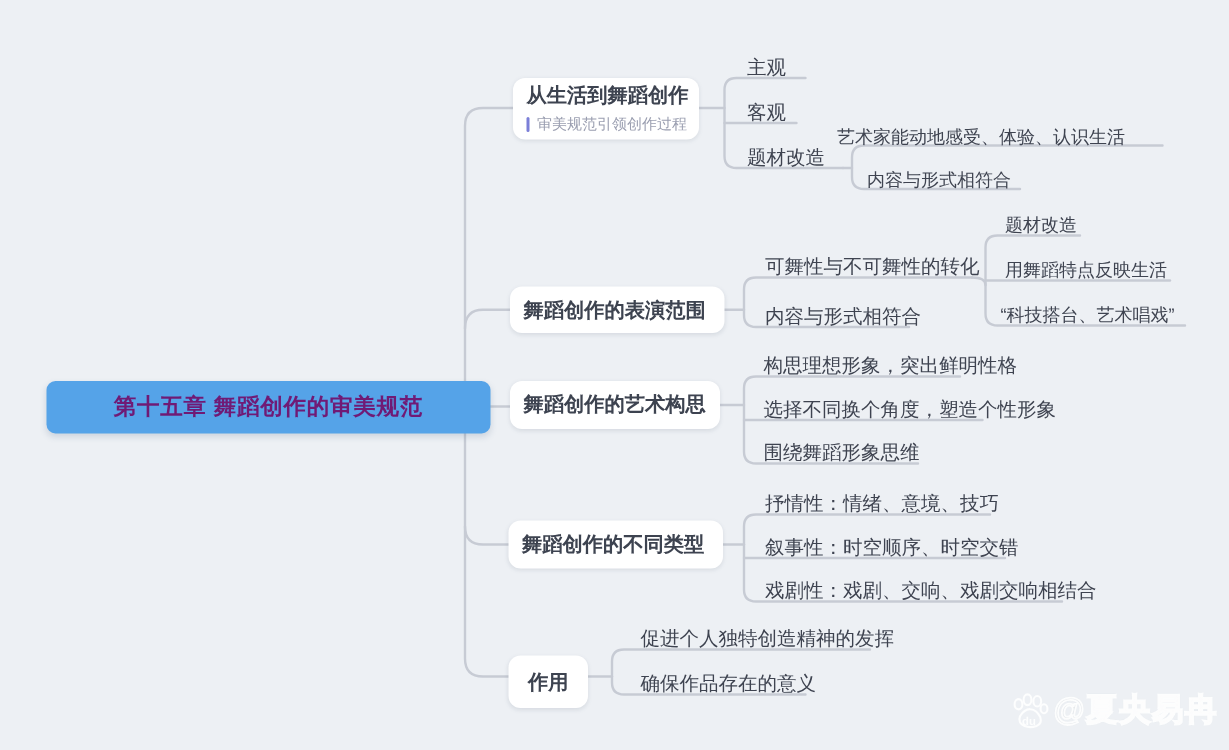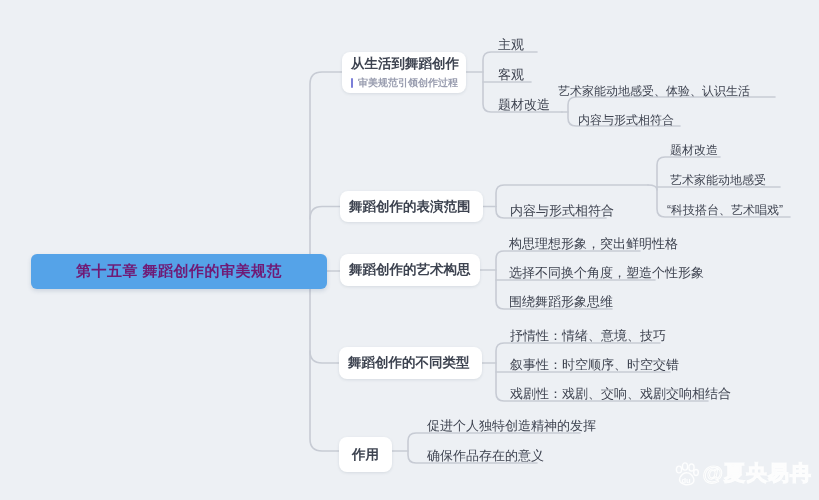--- a/index.html
+++ b/index.html
@@ -35,21 +35,21 @@
     display: flex; flex-direction: column; justify-content: center;
     color: #3d4350;
     font-size: 13.5px;
     font-weight: 600;
     padding: 0 9px;
   }
   .branch-node .title { white-space: nowrap; }
   .branch-note {
     display: flex; align-items: center;
     margin-top: 3px;
-    font-size: 10px; font-weight: 700;
+    font-size: 10px; font-weight: 400;
     color: #9a9eb0;
     white-space: nowrap;
   }
   .branch-note .bar {
     width: 2px; height: 10px;
     background: #7b7fd8;
     margin-right: 5px;
     border-radius: 1px;
     flex: 0 0 2px;
   }
@@ -127,23 +127,24 @@
   </div>
   <div class="leaf" style="left:498px; top:38px;">主观</div>
   <div class="leaf" style="left:498px; top:68px;">客观</div>
   <div class="leaf" style="left:498px; top:98px;">题材改造</div>
   <div class="leaf small" style="left:558px; top:84px;">艺术家能动地感受、体验、认识生活</div>
   <div class="leaf small" style="left:578px; top:113px;">内容与形式相符合</div>
 
   <div class="branch-node" style="left:340px; top:191px; width:143px; height:31px;">
     <div class="title">舞蹈创作的表演范围</div>
   </div>
+  <div class="leaf" style="left:510px; top:171px;">可舞性与不可舞性的转化</div>
   <div class="leaf" style="left:510px; top:204px;">内容与形式相符合</div>
   <div class="leaf small" style="left:670px; top:143px;">题材改造</div>
-  <div class="leaf small" style="left:670px; top:173px;">艺术家能动地感受</div>
+  <div class="leaf small" style="left:670px; top:173px;">用舞蹈特点反映生活</div>
   <div class="leaf small" style="left:667px; top:203px;">“科技搭台、艺术唱戏”</div>
 
   <div class="branch-node" style="left:340px; top:254px; width:140px; height:32px;">
     <div class="title">舞蹈创作的艺术构思</div>
   </div>
   <div class="leaf" style="left:509px; top:237px;">构思理想形象，突出鲜明性格</div>
   <div class="leaf" style="left:509px; top:266px;">选择不同换个角度，塑造个性形象</div>
   <div class="leaf" style="left:509px; top:295px;">围绕舞蹈形象思维</div>
 
   <div class="branch-node" style="left:339px; top:347px; width:143px; height:32px;">

